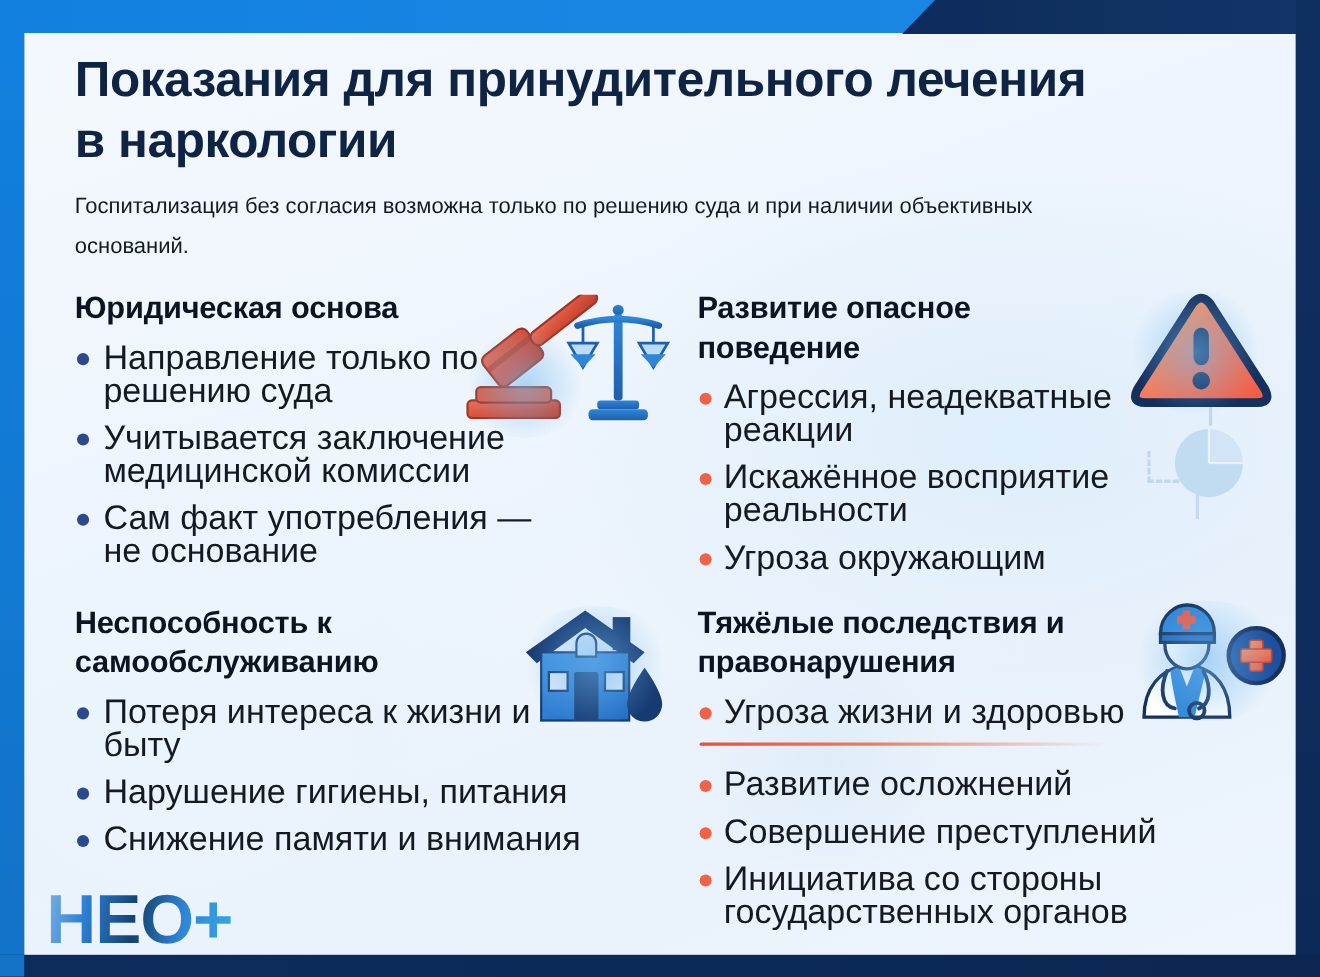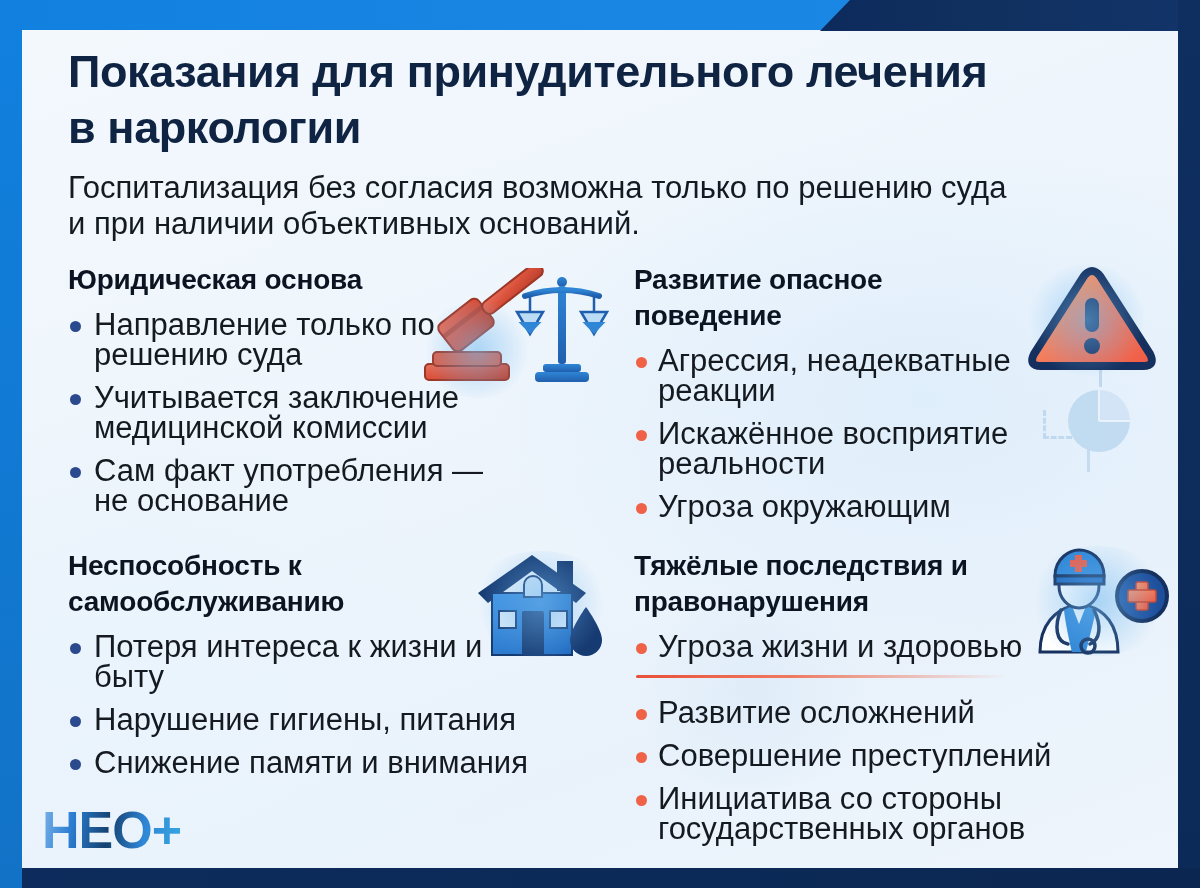--- a/index.html
+++ b/index.html
@@ -83,21 +83,21 @@
     background:radial-gradient(circle,#dbeaf8 0%,rgba(219,234,248,0) 70%);opacity:.7;
   }
   
   .title{
     position:absolute;left:46px;top:14px;width:950px;
     font-size:45px;line-height:56px;font-weight:bold;color:#0f2342;
     letter-spacing:-0.4px;
   }
   .subtitle{
     position:absolute;left:46px;top:140px;width:950px;
-    font-size:31px;line-height:36px;color:#141a22;
+    font-size:20px;line-height:36px;color:#141a22;
   }
   
   .sec{position:absolute;}
   .sec-head{
     font-size:28px;line-height:36px;font-weight:bold;color:#0c1422;
     margin:0 0 12px 0;letter-spacing:-0.2px;
   }
   ul.blist{list-style:none;margin:0;padding:0;}
   ul.blist li{
     position:relative;padding-left:26px;margin-bottom:13px;
@@ -125,21 +125,21 @@
     position:absolute;border-radius:50%;
     background:radial-gradient(circle,rgba(116,186,240,.55) 0%,rgba(116,186,240,0) 68%);
   }
   #ic-law{left:395px;top:238px;width:200px;height:130px;}
   #ic-warn{left:1000px;top:230px;width:140px;height:120px;}
   #ic-house{left:440px;top:515px;width:170px;height:120px;}
   #ic-doc{left:1000px;top:510px;width:150px;height:120px;}
   
   .logo{
     position:absolute;left:42px;top:800px;
-    font-size:52px;font-weight:bold;letter-spacing:-1px;
+    font-size:63px;font-weight:bold;letter-spacing:-1px;
     background:linear-gradient(100deg,#7fb4e8 0%,#2d7fd4 22%,#14416f 48%,#2f86d6 72%,#36a9e1 100%);
     -webkit-background-clip:text;background-clip:text;color:transparent;
     z-index:6;
   }
 </style>
 </head>
 <body>
 
 <div class="poster">
 

